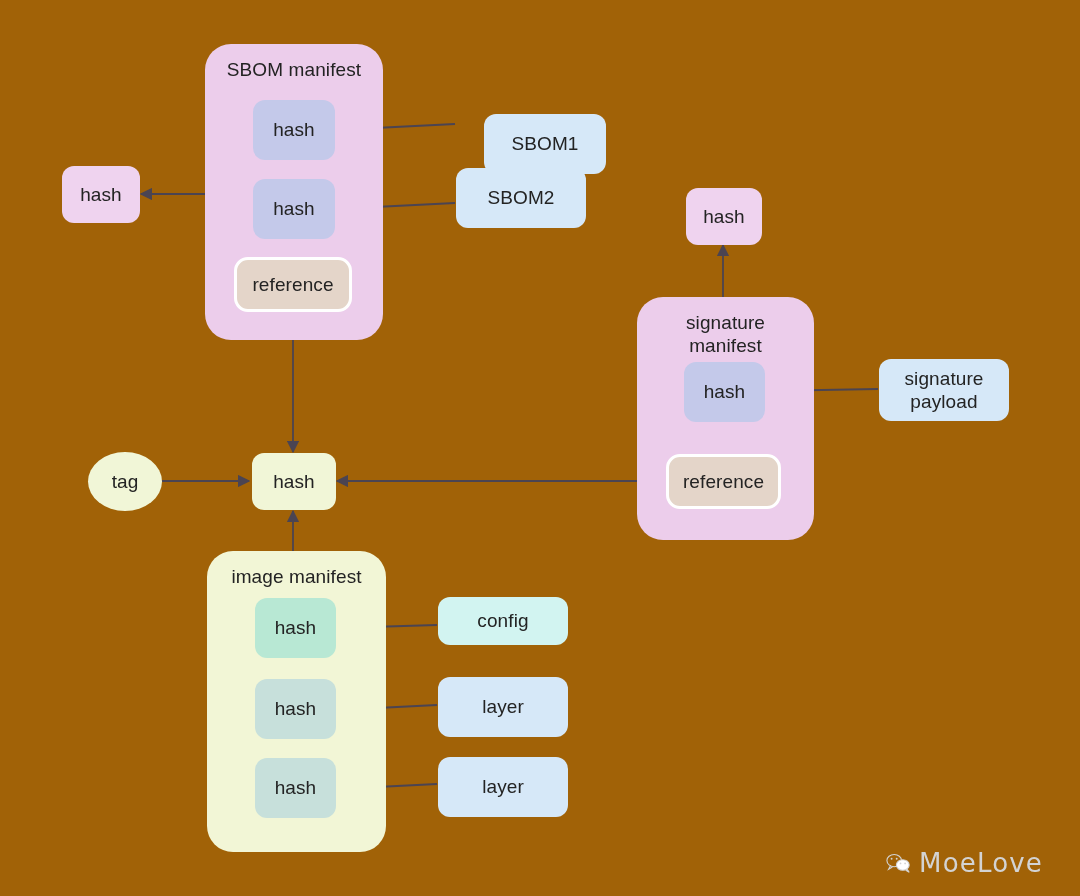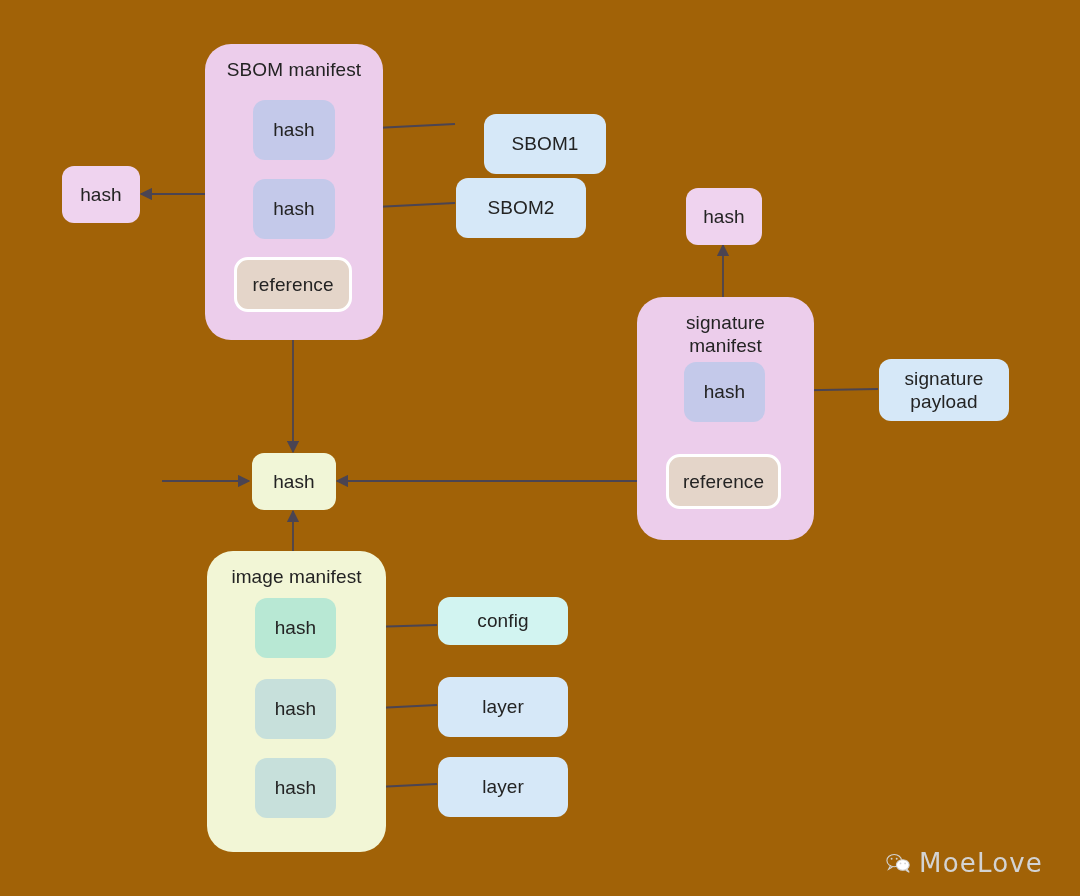--- a/index.html
+++ b/index.html
@@ -134,21 +134,21 @@
     <span>reference</span>
   </div>
 
   <div class="node box pinkpale" style="left:62px; top:166px; width:78px; height:57px;">
     <span>hash</span>
   </div>
 
   <div class="node box bluelight" style="left:456px; top:114px; width:122px; height:60px;margin-left:28px;">
     <span>SBOM1</span>
   </div>
-  <div class="node box bluelight" style="left:456px; top:178px; width:130px; height:60px;">
+  <div class="node box bluelight" style="left:456px; top:168px; width:130px; height:60px;">
     <span>SBOM2</span>
   </div>
 
   <div class="node group pink" style="left:637px; top:297px; width:177px; height:243px;">
     <span>signature
 manifest</span>
   </div>
   <div class="node box lavender" style="left:684px; top:362px; width:81px; height:60px;">
     <span>hash</span>
   </div>
@@ -158,20 +158,23 @@
 
   <div class="node box pinkpale" style="left:686px; top:188px; width:76px; height:57px;">
     <span>hash</span>
   </div>
 
   <div class="node box bluelight" style="left:879px; top:359px; width:130px; height:62px;">
     <span>signature
 payload</span>
   </div>
 
+  <div class="node ellipse" style="left:88px; top:452px; width:74px; height:59px;">
+    <span>tag</span>
+  </div>
 
   <div class="node box paleyellow" style="left:252px; top:453px; width:84px; height:57px;">
     <span>hash</span>
   </div>
 
   <div class="node group yellow" style="left:207px; top:551px; width:179px; height:301px;">
     <span>image manifest</span>
   </div>
   <div class="node box mint" style="left:255px; top:598px; width:81px; height:60px;">
     <span>hash</span>

